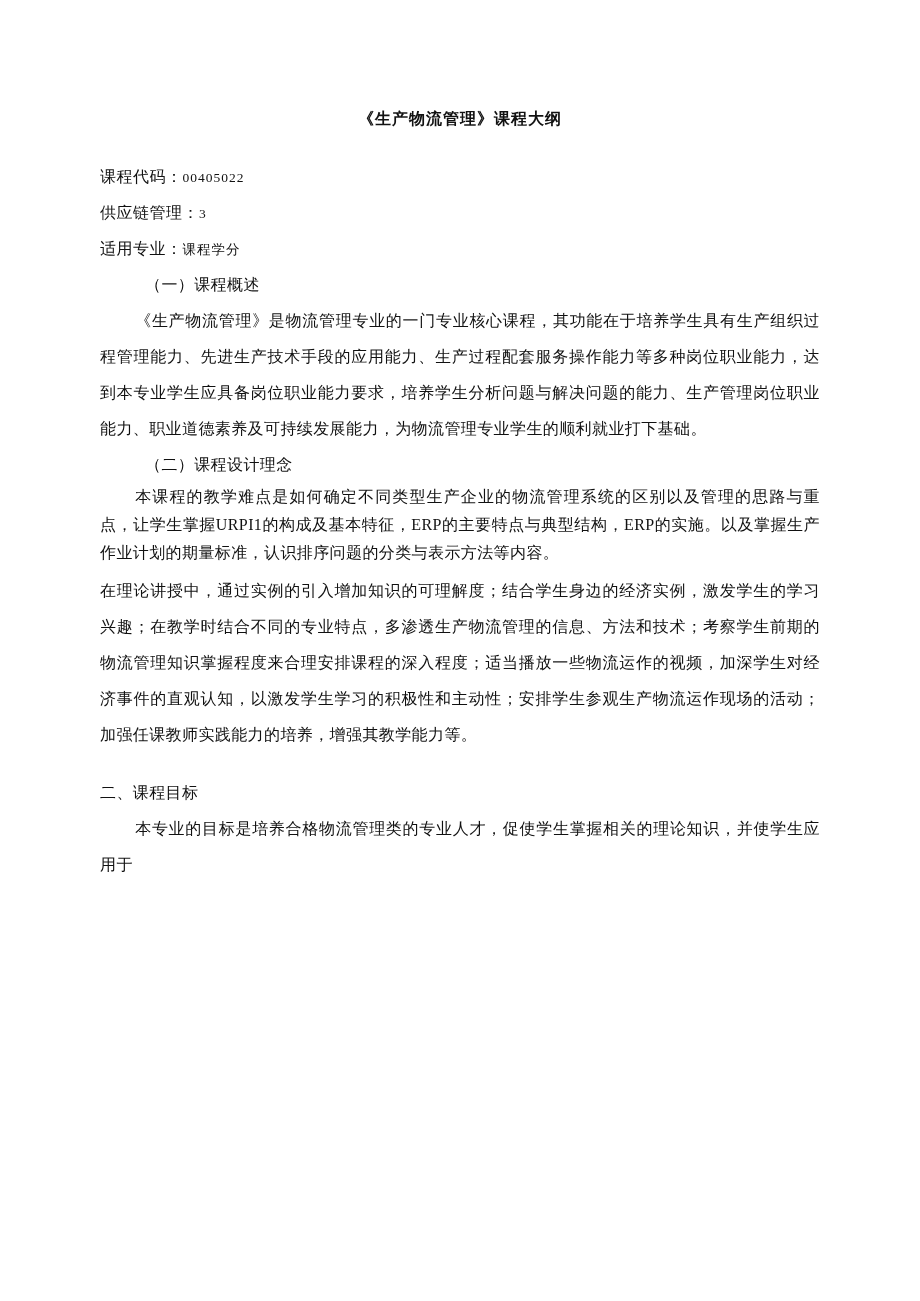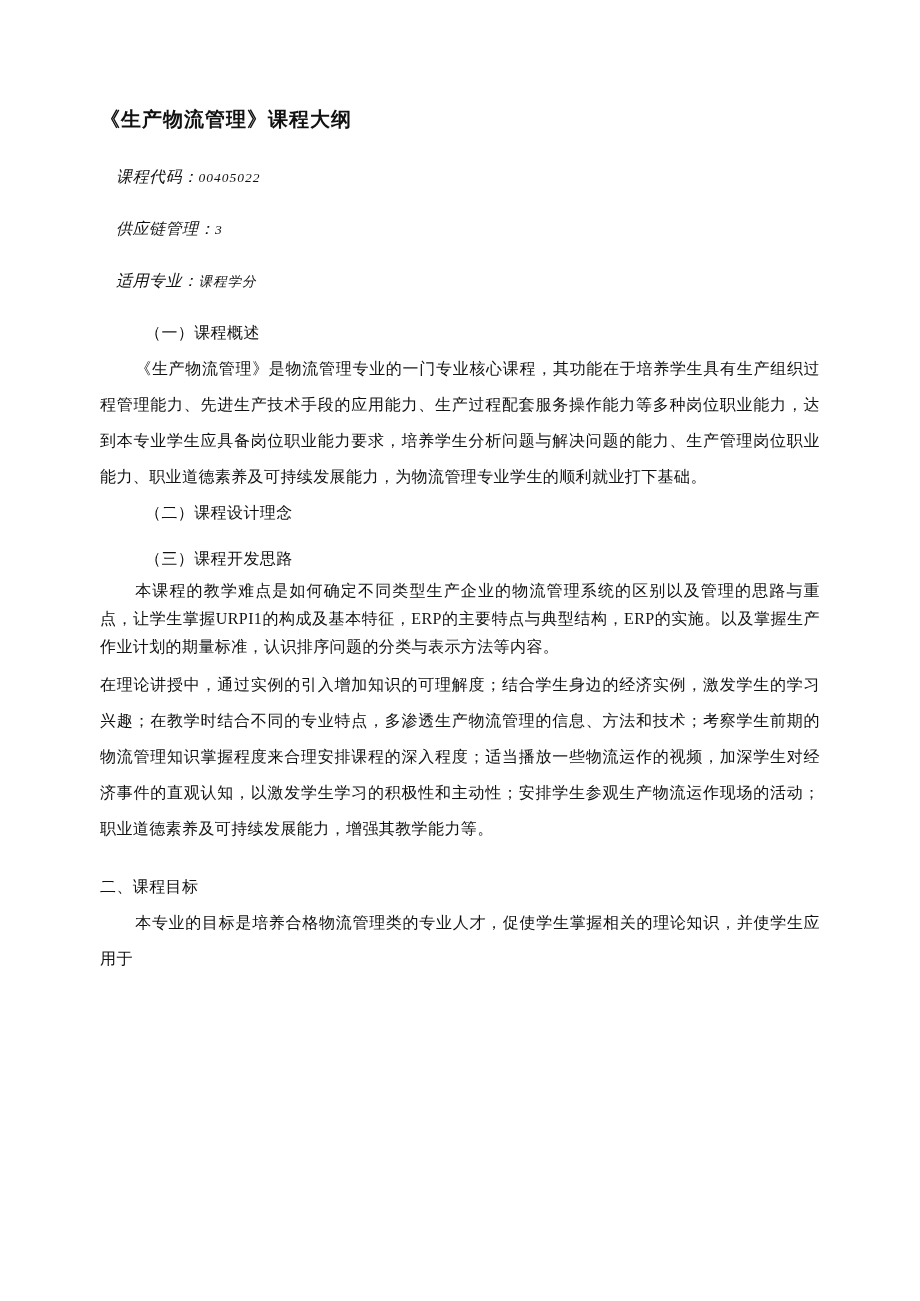--- a/index.html
+++ b/index.html
@@ -14,35 +14,34 @@
     margin: 0 auto;
     background: #ffffff;
     box-sizing: border-box;
     padding: 105px 100px 0 100px;
     font-family: "Liberation Serif", "DejaVu Serif", serif;
     color: #111111;
     overflow: hidden;
   }
   .doc-title {
     margin: 0 0 26px 0;
-    font-size: 20px;
+    font-size: 16px;
     line-height: 28px;
     font-weight: bold;
-    text-align: left;
+    text-align: center;
     letter-spacing: 1px;
   }
   .meta-block {
     margin: 0;
   }
   .meta-line {
-    margin: 16px;
+    margin: 0;
     font-size: 16px;
     line-height: 35px;
     letter-spacing: 0.5px;
-    font-style: italic;
   }
   
   .meta-line:nth-child(-n+3) .meta-value {
     font-size: 13.5px;
     letter-spacing: 1px;
   }
   .doc-body p {
     margin: 0;
     font-size: 16px;
     line-height: 36px;
@@ -89,25 +88,24 @@
   <div class="doc-body">
 
 
     <p class="heading-2">（一）课程概述</p>
 
     <p class="indent">《生产物流管理》是物流管理专业的一门专业核心课程，其功能在于培养学生具有生产组织过程管理能力、先进生产技术手段的应用能力、生产过程配套服务操作能力等多种岗位职业能力，达到本专业学生应具备岗位职业能力要求，培养学生分析问题与解决问题的能力、生产管理岗位职业能力、职业道德素养及可持续发展能力，为物流管理专业学生的顺利就业打下基础。</p>
 
     <p class="heading-2">（二）课程设计理念</p>
 
 
-    <p class="heading-2 h2-develop">（三）课程开发思路</p>
 
     <p class="indent p-develop-1">本课程的教学难点是如何确定不同类型生产企业的物流管理系统的区别以及管理的思路与重点，让学生掌握URPI1的构成及基本特征，ERP的主要特点与典型结构，ERP的实施。以及掌握生产作业计划的期量标准，认识排序问题的分类与表示方法等内容。</p>
 
-    <p class="p-develop-2">在理论讲授中，通过实例的引入增加知识的可理解度；结合学生身边的经济实例，激发学生的学习兴趣；在教学时结合不同的专业特点，多渗透生产物流管理的信息、方法和技术；考察学生前期的物流管理知识掌握程度来合理安排课程的深入程度；适当播放一些物流运作的视频，加深学生对经济事件的直观认知，以激发学生学习的积极性和主动性；安排学生参观生产物流运作现场的活动；职业道德素养及可持续发展能力，增强其教学能力等。</p>
+    <p class="p-develop-2">在理论讲授中，通过实例的引入增加知识的可理解度；结合学生身边的经济实例，激发学生的学习兴趣；在教学时结合不同的专业特点，多渗透生产物流管理的信息、方法和技术；考察学生前期的物流管理知识掌握程度来合理安排课程的深入程度；适当播放一些物流运作的视频，加深学生对经济事件的直观认知，以激发学生学习的积极性和主动性；安排学生参观生产物流运作现场的活动；加强任课教师实践能力的培养，增强其教学能力等。</p>
 
     <p class="heading-1">二、课程目标</p>
 
     <p class="indent">本专业的目标是培养合格物流管理类的专业人才，促使学生掌握相关的理论知识，并使学生应用于</p>
 
   </div>
 
 </div>
 
 </body></html>

